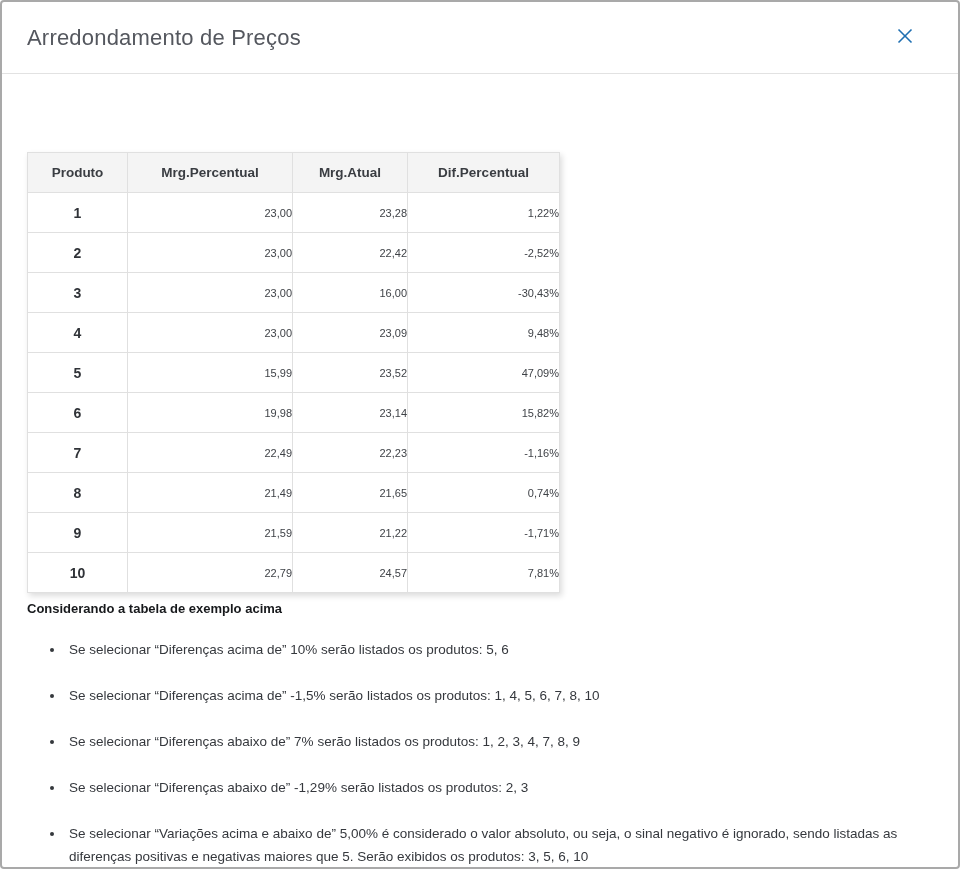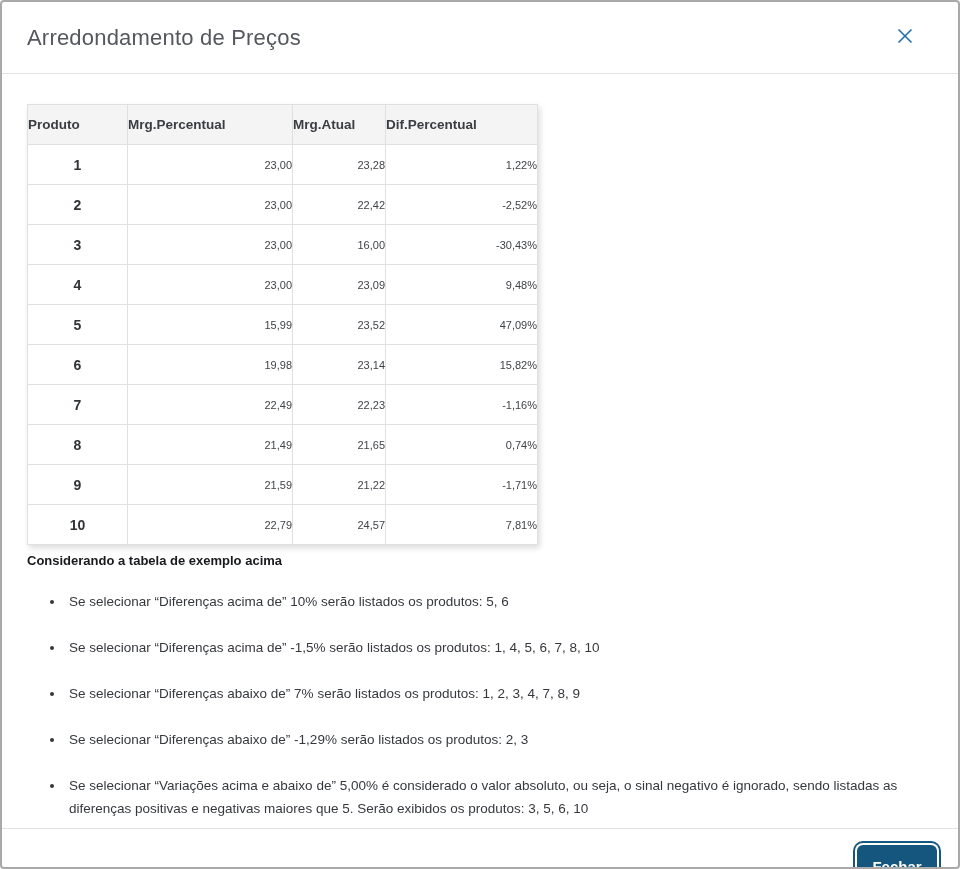--- a/index.html
+++ b/index.html
@@ -10,20 +10,21 @@
     background: #ffffff;
   }
   .modal {
     position: absolute; inset: 0;
     width: 960px; height: 869px;
     background: #ffffff;
     border: 2px solid #a9a9a9;
     border-radius: 4px;
     display: flex; flex-direction: column;
     overflow: hidden;
+    gap: 48px;
   }
   .modal-header {
     flex: 0 0 72px;
     display: flex; align-items: center; justify-content: space-between;
     padding: 0 42px 0 25px;
     border-bottom: 1px solid #e2e2e2;
   }
   .modal-title {
     font-size: 22px;
     color: #54575e;
@@ -47,25 +48,25 @@
   table.margins-table th, table.margins-table td {
     border: 1px solid #e0e0e0;
     height: 40px;
     padding: 0;
   }
   table.margins-table th {
     background: #f4f4f4;
     font-size: 13.5px;
     font-weight: 600;
     color: #3a3d42;
-    text-align: left;
+    text-align: center;
   }
   .col-produto-w { width: 100px; }
   .col-cadastrada-w { width: 165px; }
-  .col-atual-w { width: 93px; }
+  .col-atual-w { width: 115px; }
   .col-dif-w { width: 152px; }
   td.cell-produto {
     text-align: center;
     font-weight: 600;
     font-size: 14px;
     color: #2f3237;
   }
   td.cell-num {
     text-align: right;
     padding-right: 12px;

